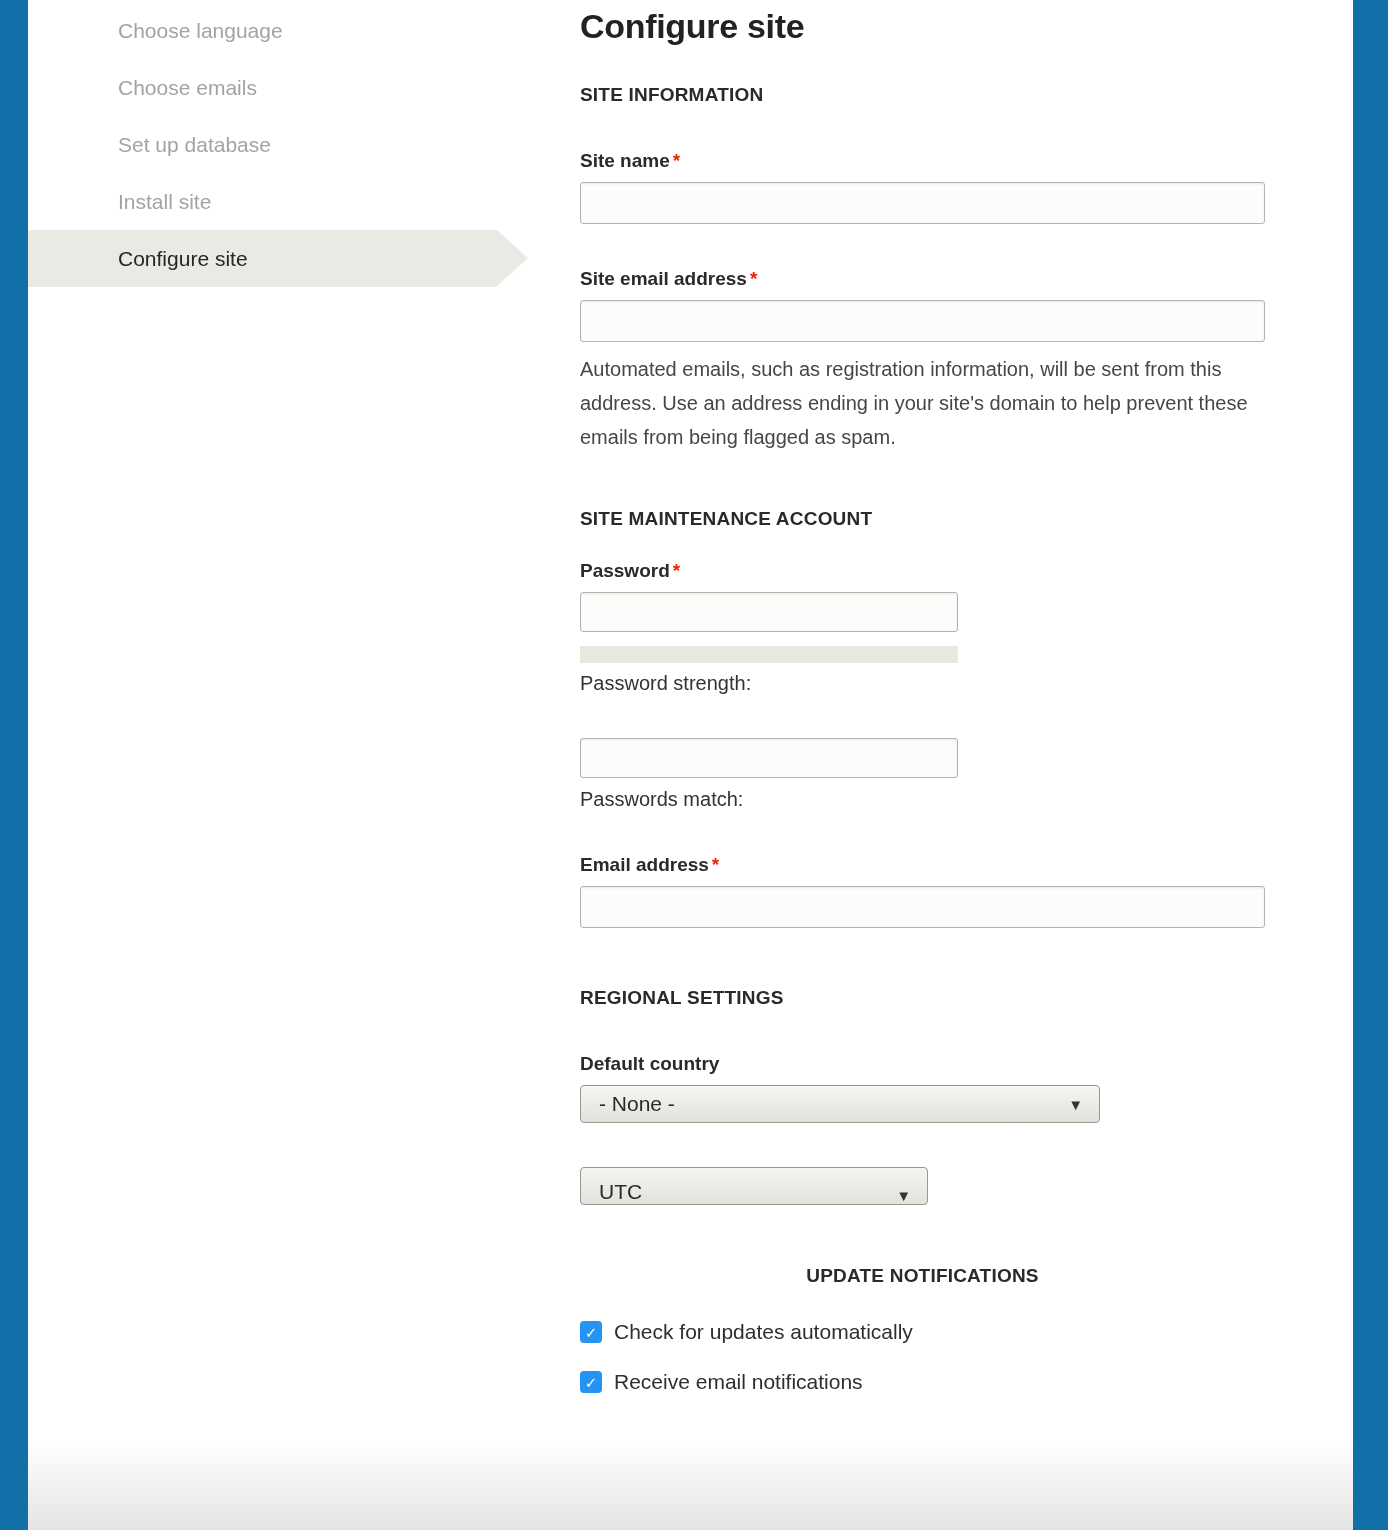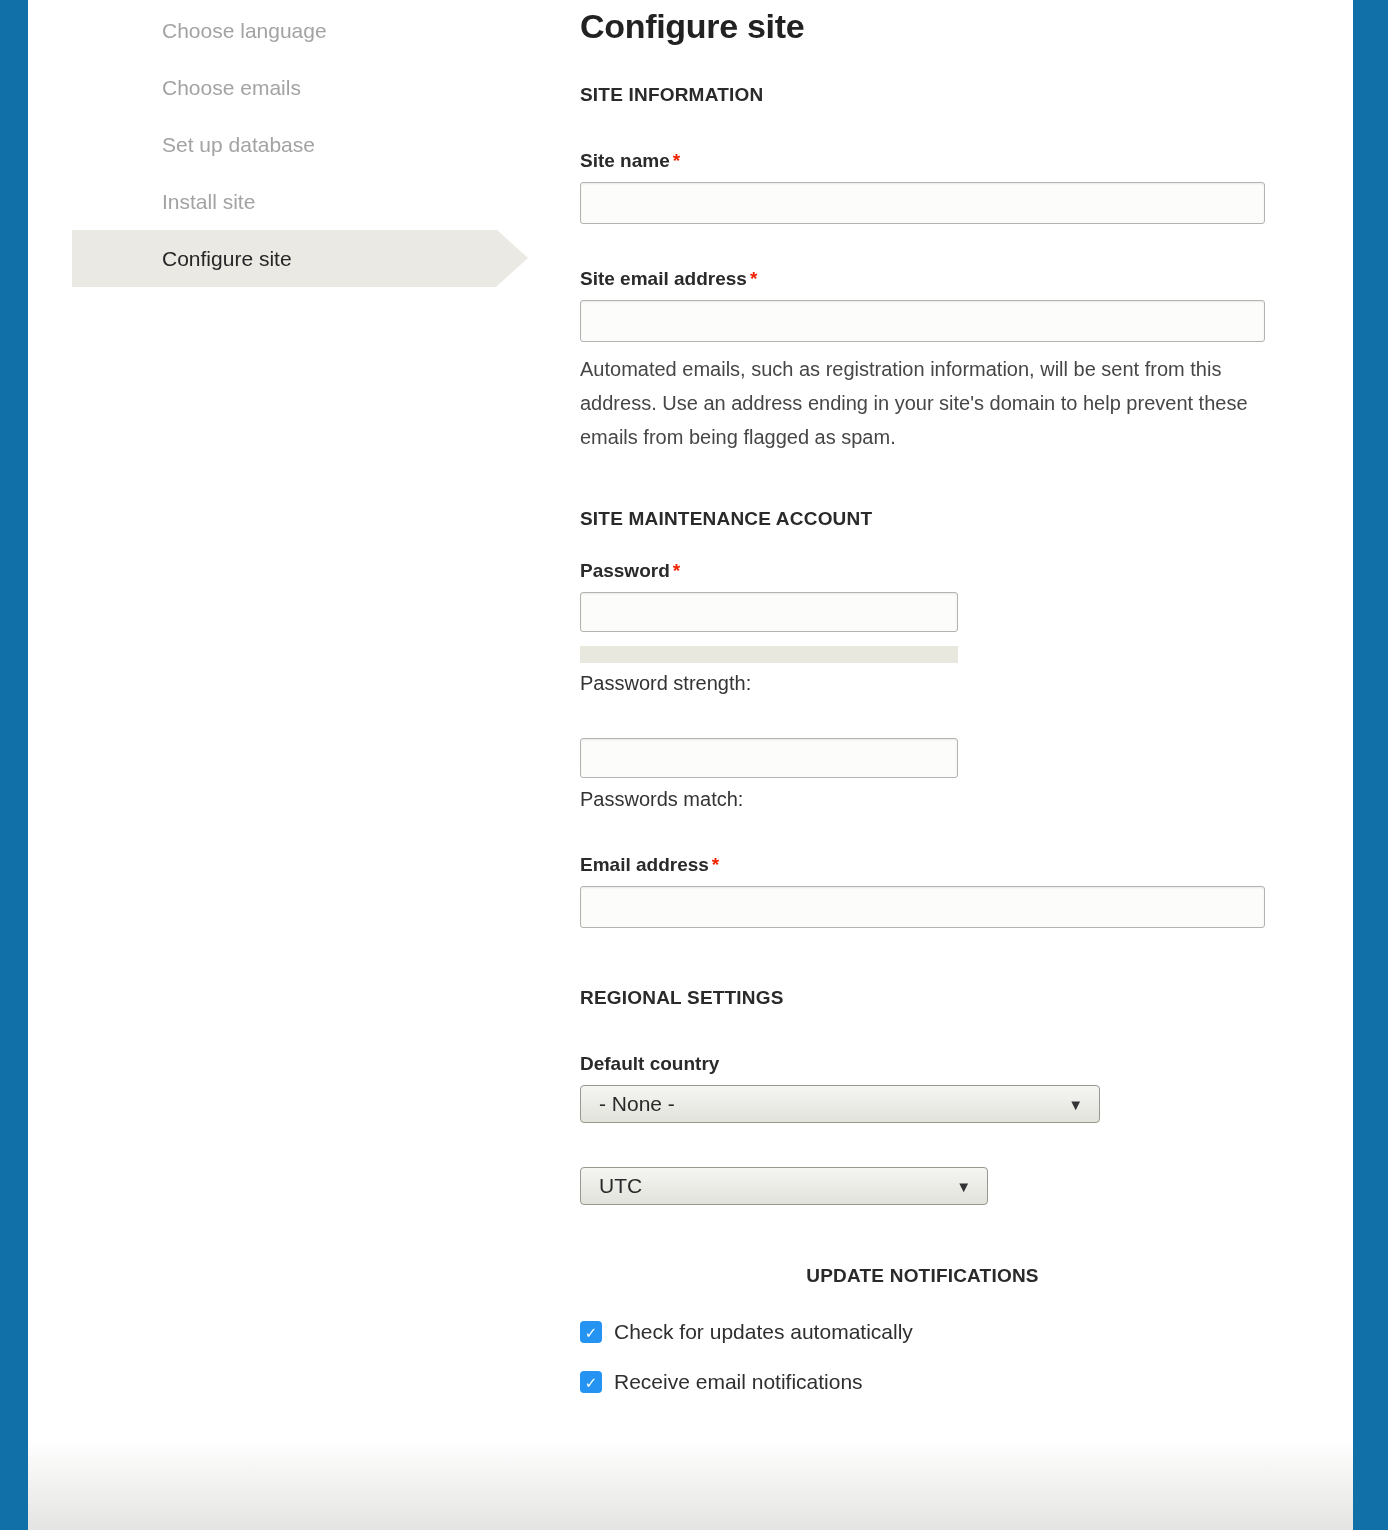--- a/index.html
+++ b/index.html
@@ -23,21 +23,21 @@
   }
 
   .layout {
     position: relative; z-index: 1;
     margin: 0 35px 0 28px;
     display: flex;
     align-items: flex-start;
   }
 
   
-  .steps { width: 469px; flex: none; padding-top: 2px; padding-left: 44px; }
+  .steps { width: 469px; flex: none; padding-top: 2px; }
   .step {
     position: relative;
     height: 57px;
     display: flex; align-items: center;
     padding-left: 90px;
     font-size: 21px;
     color: #a3a3a3;
   }
   .step.active { background: #eae9e3; color: #262626; }
   .step.active::after {
@@ -113,21 +113,21 @@
     height: 38px;
     border: 1px solid #98988f; border-radius: 4px;
     background: linear-gradient(#f5f5f2, #e3e3dc);
     display: flex; align-items: center; justify-content: space-between;
     padding: 0 16px 0 18px;
     font-size: 21px; color: #2a2a2a;
     cursor: default;
   }
   .select .arrow { font-size: 15px; color: #333; }
   .select.country { width: 520px; }
-  .select.tz { width: 408px; }
+  .select.tz { width: 348px; align-items: flex-end; }
 
   .cb-row { display: flex; align-items: center; margin-bottom: 26px; }
   .cb {
     width: 22px; height: 22px; flex: none;
     border-radius: 4px;
     background: #2493f2;
     color: #fff;
     display: flex; align-items: center; justify-content: center;
     font-size: 15px; font-weight: bold;
     line-height: 1;

